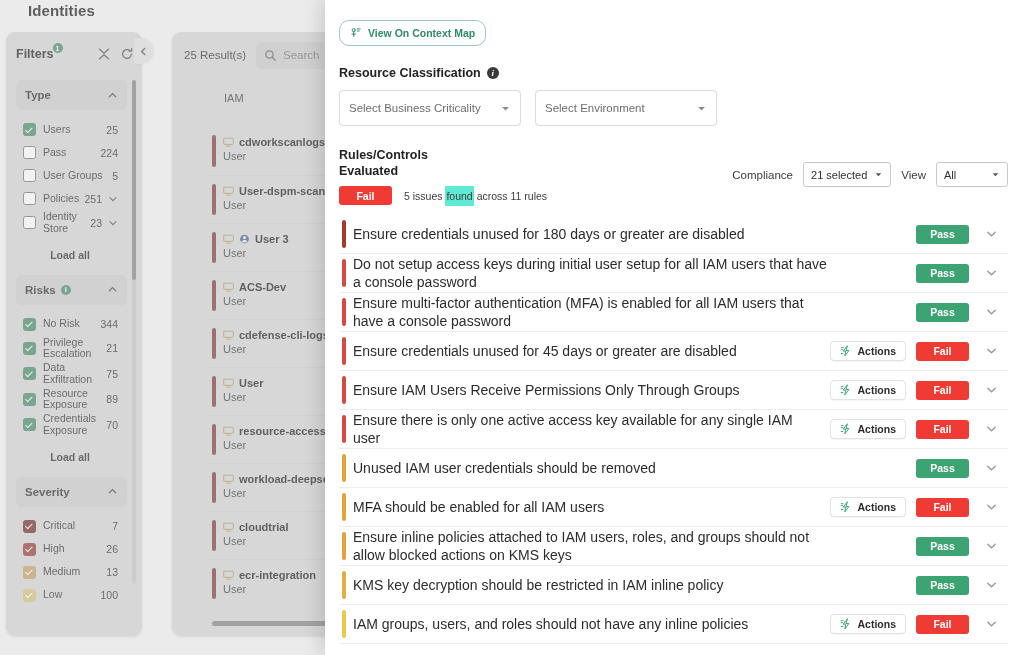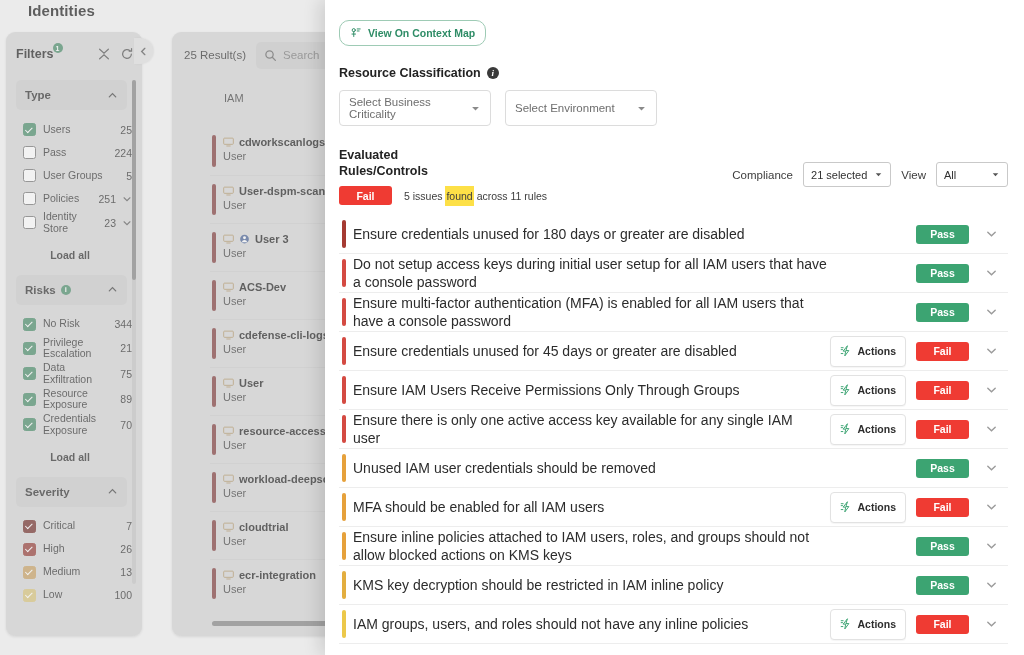--- a/index.html
+++ b/index.html
@@ -67,21 +67,21 @@
   .sec-head-label { font-size: 11.5px; color: #3a3a3a; font-weight: 600; }
   .sec-info {
     width: 10px; height: 10px; border-radius: 50%; background: #2e9e63;
     color: #fff; font-size: 7.5px; font-weight: 700; margin-left: 5px;
     display: flex; align-items: center; justify-content: center;
   }
   .caret-up { margin-left: auto; color: #4d4d4d; }
   .opt-list { padding: 8px 5px 4px 5px; }
   .opt {
     display: flex; align-items: center;
-    min-height: 23px; padding: 1px 0 1px 7px;
+    min-height: 23px; padding: 1px 14px 1px 7px;
   }
   .cbx {
     width: 13px; height: 13px; border-radius: 2.5px;
     border: 1.6px solid #7d7d7d; background: #fff;
     flex: 0 0 auto; margin-right: 7px;
     display: flex; align-items: center; justify-content: center;
   }
   .cbx.on { background: #2e9e63; border-color: #2e9e63; }
   .cbx.on::after {
     content: ""; width: 6px; height: 3px;
@@ -169,42 +169,42 @@
 
   .rc-row { display: flex; align-items: center; gap: 6px; margin-top: 20px; }
   .info-dot {
     width: 12px; height: 12px; border-radius: 50%; background: #3a3a3a;
     color: #fff; font-size: 9px; font-weight: 700; font-style: italic;
     display: flex; align-items: center; justify-content: center;
     font-family: "Liberation Serif", serif;
   }
   .selects { display: flex; gap: 14px; margin-top: 10px; }
   .sel {
-    width: 152px; height: 36px; border: 1px solid #dcdcdc; border-radius: 4px;
+    width: 182px; height: 36px; border: 1px solid #dcdcdc; border-radius: 4px;
     background: #fff; display: flex; align-items: center; padding: 12px 9px;
     font-size: 11.5px; color: #6e6e6e;
   }
   .sel .cdown { margin-left: auto; color: #8a8a8a; }
 
   
   .eval-head {
     display: flex; align-items: flex-start; margin-top: 22px;
   }
   .eval-left { width: 330px; }
   .eval-title { font-size: 12.5px; font-weight: 700; color: #232323; line-height: 1.25; }
   .eval-status { display: flex; align-items: center; gap: 12px; margin-top: 7px; }
   .pill {
     min-width: 53px; height: 19px; border-radius: 3px;
     display: inline-flex; align-items: center; justify-content: center;
     font-size: 10.5px; font-weight: 700; color: #fff; padding: 0 8px;
   }
   .pill.fail { background: #ef3b33; }
   .pill.pass { background: #3ca472; }
   .eval-note { font-size: 10.5px; color: #3d3d3d; }
-  .eval-note .hl { background: #fde047; padding: 4px 1px; margin-top: 45px; }
+  .eval-note .hl { background: #5eead4; padding: 4px 1px; margin-top: 45px; }
 
   .eval-right { margin-left: auto; display: flex; align-items: center; gap: 10px; padding-top: 14px; }
   .ctl-label { font-size: 11.5px; color: #3d3d3d; }
   .ctl-sel {
     height: 25px; min-width: 78px; border: 1px solid #c9c9c9; border-radius: 3px;
     background: #fff; display: flex; align-items: center; gap: 7px;
     padding: 0 7px; font-size: 11px; color: #303030;
   }
   .ctl-sel.wide { min-width: 72px; }
   .ctl-sel .cdown { margin-left: auto; color: #555; }
@@ -218,21 +218,21 @@
     min-height: 39px;
   }
   .rule-bar { position: absolute; left: 3px; top: 5px; bottom: 5px; width: 3.5px; border-radius: 2px; }
   .rule-text {
     font-size: 14px; color: #2c2c2c; line-height: 1.32;
     flex: 1 1 auto; padding-right: 14px; max-width: 492px;
   }
   .rule-right { display: flex; align-items: center; gap: 10px; margin-left: auto; }
   .actions-btn {
     display: inline-flex; align-items: center; gap: 5px;
-    height: 31px; padding: 9px 9px;
+    height: 20px; padding: 9px 9px;
     border: 1px solid #e2e2e2; border-radius: 4px; background: #fff;
     font-size: 10.5px; font-weight: 700; color: #2d2d2d;
     box-shadow: 0 1px 1px rgba(0,0,0,.04);
   }
   .chev {
     position: absolute; right: 10px; top: 50%; transform: translateY(-50%);
     color: #9b9b9b;
   }
   .status-slot { width: 62px; display: flex; justify-content: flex-start; text-align: center; }
 
@@ -582,22 +582,22 @@
           <span class="cdown">
             <svg width="11" height="11" viewBox="0 0 12 12" fill="#8a8a8a">
                 <path d="M2.3 4.4h7.4L6 8.2z"></path>
               </svg>
           </span>
         </div>
       </div>
 
       <div class="eval-head">
         <div class="eval-left">
+          <div class="eval-title">Rules/Controls</div>
           <div class="eval-title">Evaluated</div>
-          <div class="eval-title">Rules/Controls</div>
           <div class="eval-status">
             <span class="pill fail">Fail</span>
             <span class="eval-note"><span>5 issues </span><span class="hl">found</span><span> across 11 rules</span></span>
           </div>
         </div>
         <div class="eval-right">
           <span class="ctl-label">Compliance</span>
           <div class="ctl-sel">
             <span>21 selected</span>
             <span class="cdown">

